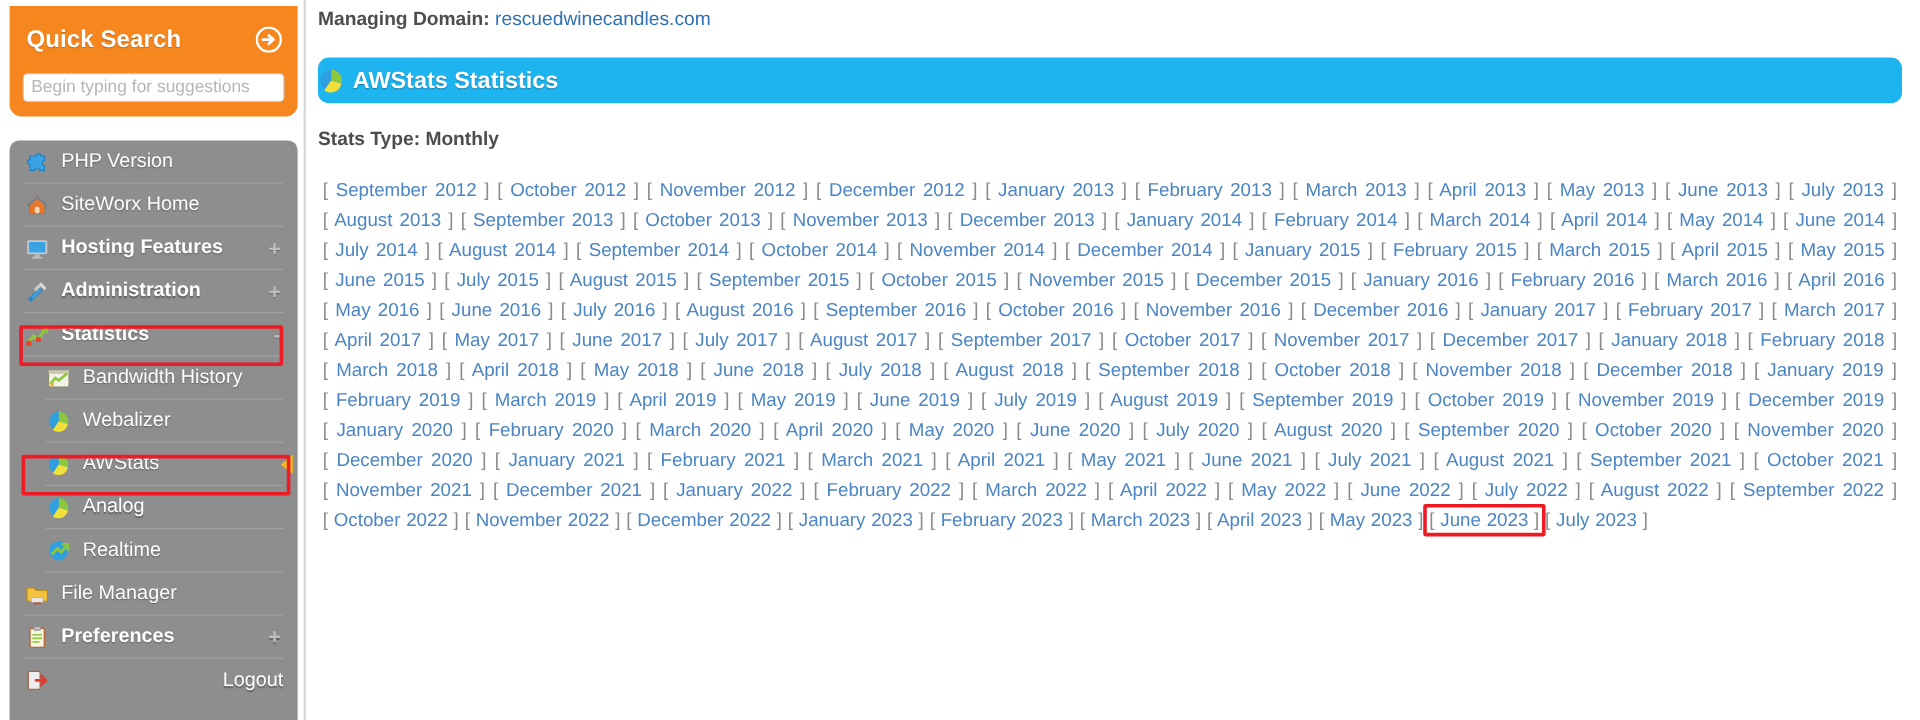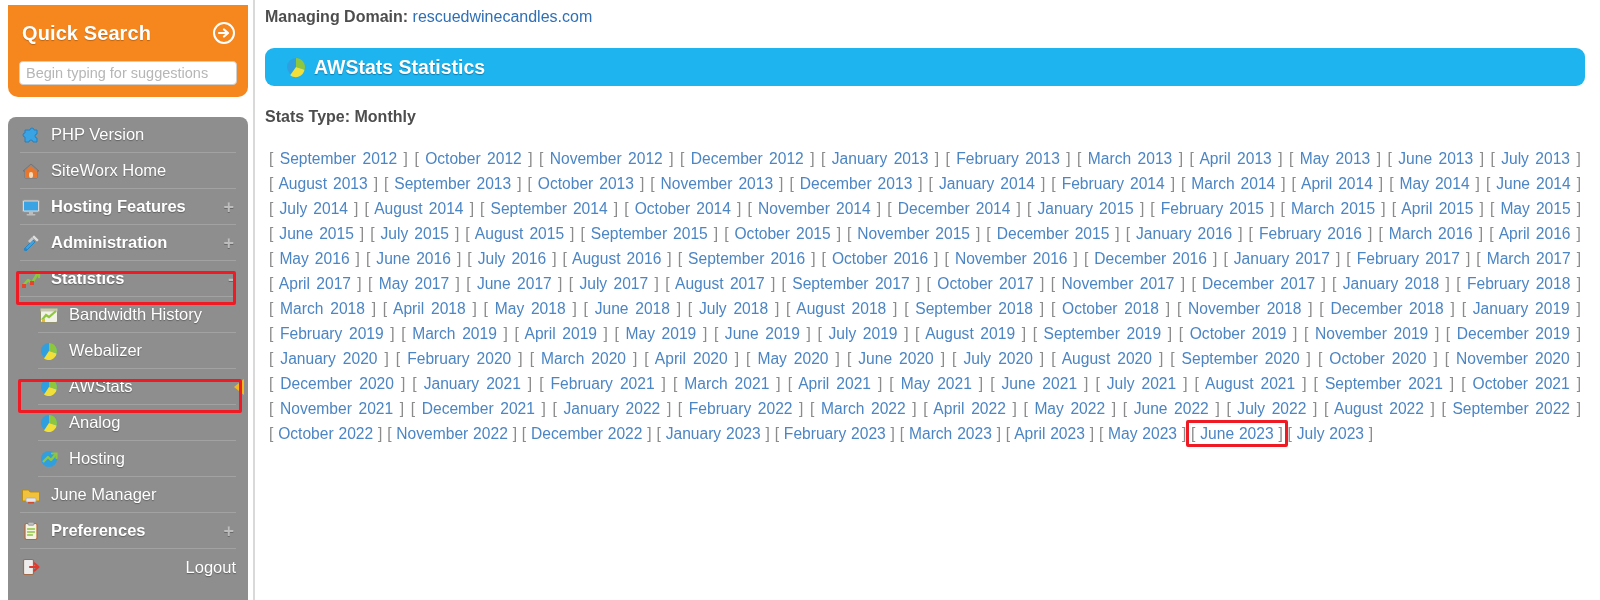--- a/index.html
+++ b/index.html
@@ -103,21 +103,21 @@
   }
   .domain-line .dom {
     color: #2f6fb5; font-weight: normal;
   }
   .banner {
     position: absolute; left: 8px; top: 48px;
     width: 1320px; height: 38px;
     background: #1eb4ef;
     border-radius: 9px;
     display: flex; align-items: center;
-    padding-left: 20px;
+    padding-left: 0;
   }
   .banner .pie { width: 22px; height: 22px; margin-right: 7px; }
   .banner .btxt {
     color: #ffffff; font-size: 19.5px; font-weight: bold;
     text-shadow: 0 1px 1px rgba(0,70,110,.5);
   }
   .stats-type {
     position: absolute; left: 8px; top: 108px;
     font-size: 16px; color: #4d4d4d; font-weight: bold;
   }
@@ -270,32 +270,32 @@
       </div>
 
       <div class="nav-item sub">
         <span class="ic">
           <svg viewBox="0 0 22 22" width="22" height="22">
             <circle cx="11" cy="11" r="8" fill="#2f9fe0"></circle>
             <path d="M5 14 L10 9 L13 12 L18 6" fill="none" stroke="#8dc63f" stroke-width="2.4" stroke-linejoin="round"></path>
             <path d="M14 5.5 H18.5 V10" fill="none" stroke="#8dc63f" stroke-width="2.2" stroke-linecap="round"></path>
           </svg>
         </span>
-        <span class="lbl">Hosting</span>
+        <span class="lbl">Realtime</span>
       </div>
 
       <div class="nav-item">
         <span class="ic">
           <svg viewBox="0 0 22 22" width="22" height="22">
             <path d="M2.5 6 h6 l1.6 2 h9.4 v9 h-17 Z" fill="#f2c23c" stroke="#b58a15" stroke-width=".9"></path>
             <rect x="6" y="14" width="10" height="4" rx="1" fill="#e7e7e7" stroke="#a9a9a9" stroke-width=".7"></rect>
             <path d="M8 18 h6 v1.5 h-6 Z" fill="#d14b2a"></path>
           </svg>
         </span>
-        <span class="lbl">June Manager</span>
+        <span class="lbl">File Manager</span>
       </div>
 
       <div class="nav-item bold">
         <span class="ic">
           <svg viewBox="0 0 22 22" width="22" height="22">
             <rect x="5" y="3.5" width="12" height="16" rx="1.4" fill="#f5f3e4" stroke="#b5673a" stroke-width="1.2"></rect>
             <rect x="8" y="2.2" width="6" height="3" rx="1" fill="#c2c2c2" stroke="#8a8a8a" stroke-width=".8"></rect>
             <path d="M7.5 9 h7 M7.5 12 h7 M7.5 15 h5" stroke="#8dc63f" stroke-width="1.3" stroke-linecap="round"></path>
           </svg>
         </span>

